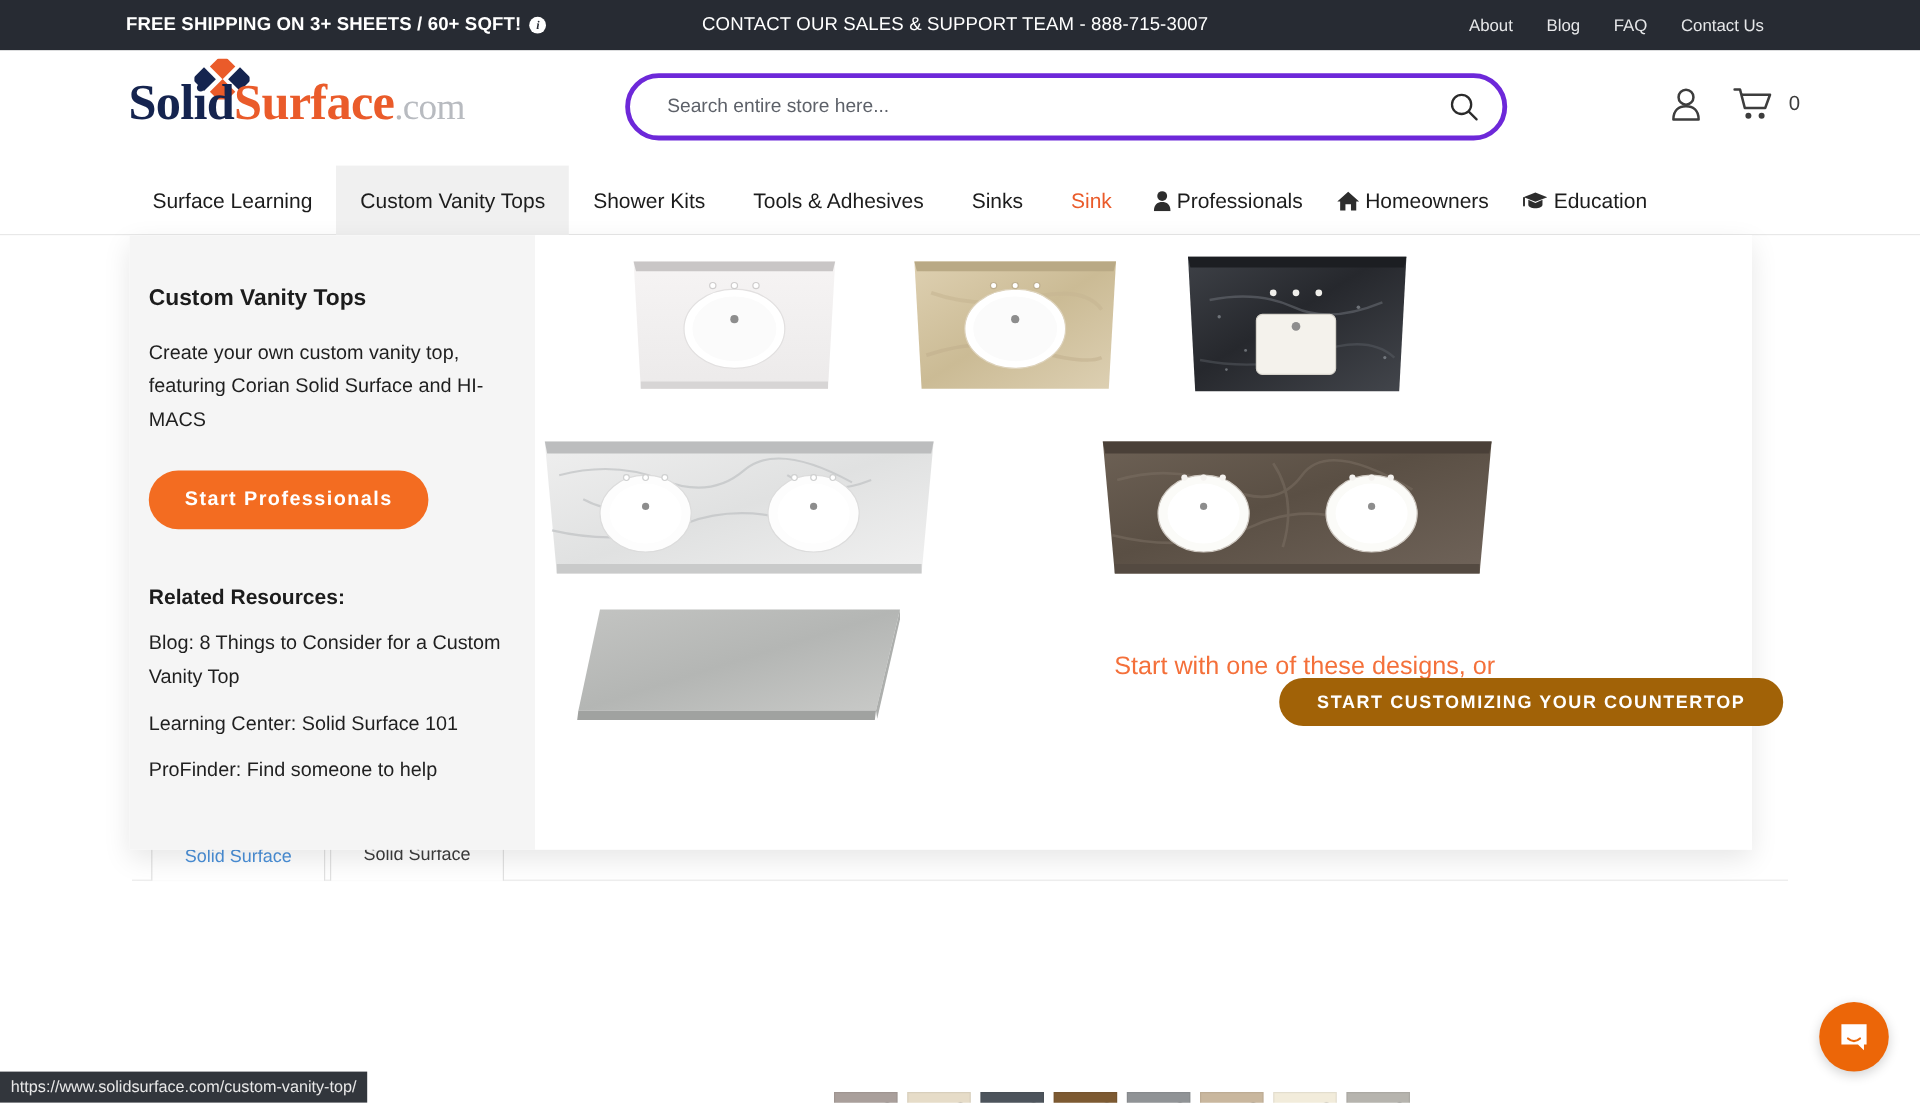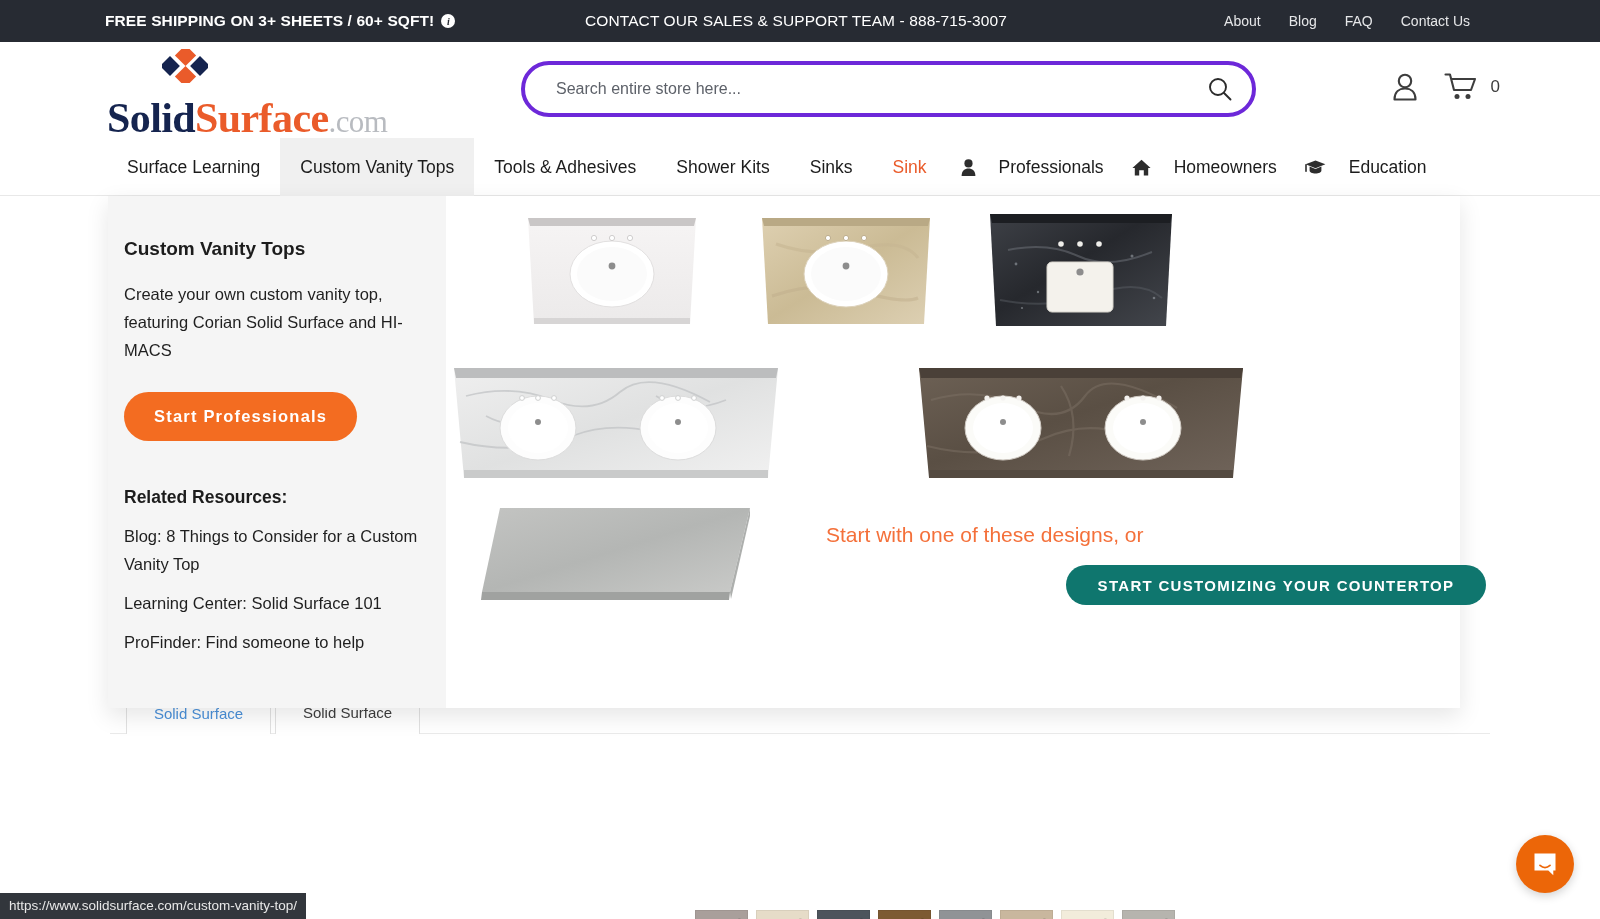--- a/index.html
+++ b/index.html
@@ -47,21 +47,21 @@
   .header {
     position: absolute; top: 42px; left: 0; width: 1600px; height: 96px;
     background: #ffffff;
   }
   .logo {
     position: absolute; left: 107px; top: 7px;
     width: 330px; height: 84px;
   }
   .logo-mark { position: absolute; left: 55px; top: 0; width: 46px; height: 34px; }
   .logo-text {
-    position: absolute; left: 0; top: 44px;
+    position: absolute; left: 0; top: 12px;
     font-family: "Liberation Serif", serif;
     font-size: 42px; line-height: 50px; letter-spacing: -0.6px;
     white-space: nowrap;
   }
   .logo-solid  { color: #15244f; font-weight: bold; }
   .logo-surface{ color: #ea5b2a; font-weight: bold; }
   .logo-com    { color: #b8bbc0; font-size: 31px; font-weight: normal; }
 
   .searchbox {
     position: absolute; left: 521px; top: 19px;
@@ -98,21 +98,21 @@
   }
   .nav-item {
     display: flex; align-items: center; gap: 7px;
     padding: 0 20px; height: 58px; cursor: pointer;
     font-size: 17.5px; color: #1c1c1c; white-space: nowrap;
     text-decoration: none;
   }
   .nav-item.active { background: #f0f0f0; font-weight: normal; }
   .nav-item.sale { color: #ea5b2a; }
   .nav-item .nav-ico { display: inline-flex; align-items: center; color: #2d2d2d; }
-  .nav-item.tight { padding-left: 14px; padding-right: 14px; gap: 23px; }
+  .nav-item.tight { padding-left: 14px; padding-right: 14px; gap: 5px; }
 
   
   .page-body { position: absolute; top: 196px; left: 0; width: 1600px; height: 723px; background: #fff; }
 
   .bg-tabs { position: absolute; left: 126px; top: 498px; display: flex; gap: 4px; }
   .bg-tab {
     width: 145px; height: 40px; background: #fff;
     border: 1px solid #e1e1e1; border-bottom: none;
     display: flex; align-items: flex-start; justify-content: center;
     padding-top: 9px; font-size: 15px; overflow: hidden;
@@ -158,28 +158,28 @@
   .mm-res-list { margin-top: 14px; }
   .mm-res-list a {
     display: block; font-size: 16.5px; line-height: 28px; color: #1f1f1f;
     text-decoration: none; margin-bottom: 11px; width: 310px;
   }
 
   .mm-right { flex: 1; position: relative; background: #ffffff; }
 
   .vt { position: absolute; }
   .vt-caption {
-    position: absolute; left: 380px; top: 327px; width: 420px; text-align: left;
+    position: absolute; left: 380px; top: 348px; width: 420px; text-align: right;
     color: #f4703a; font-size: 21px; font-family: "Liberation Sans", sans-serif;
   }
   .vt-cta {
     position: absolute; left: 830px; top: 369px;
     transform: translateX(-50%);
     width: 420px; height: 40px; border-radius: 20px;
-    background: #0f766e; color: #fff; border: none; cursor: pointer;
+    background: #a16207; color: #fff; border: none; cursor: pointer;
     font-size: 15px; font-weight: bold; letter-spacing: 1.3px;
     font-family: "Liberation Sans", sans-serif;
   }
 
   
   .chat-launcher {
     position: absolute; right: 26px; bottom: 26px;
     width: 58px; height: 58px; border-radius: 50%;
     background: #ec6608; border: none; cursor: pointer;
     display: flex; align-items: center; justify-content: center;
@@ -281,24 +281,24 @@
   </div>
 
   <nav class="mainnav">
     <a class="nav-item" href="#">
       <span>Surface Learning</span>
     </a>
     <a class="nav-item active" href="#">
       <span>Custom Vanity Tops</span>
     </a>
     <a class="nav-item" href="#">
+      <span>Shower Kits</span>
+    </a>
+    <a class="nav-item" href="#">
       <span>Tools &amp; Adhesives</span>
-    </a>
-    <a class="nav-item" href="#">
-      <span>Shower Kits</span>
     </a>
     <a class="nav-item" href="#">
       <span>Sinks</span>
     </a>
     <a class="nav-item sale" href="#">
       <span>Sink</span>
     </a>
     <a class="nav-item tight" href="#">
       <span class="nav-ico">
         <svg width="15" height="17" viewBox="0 0 15 17">

